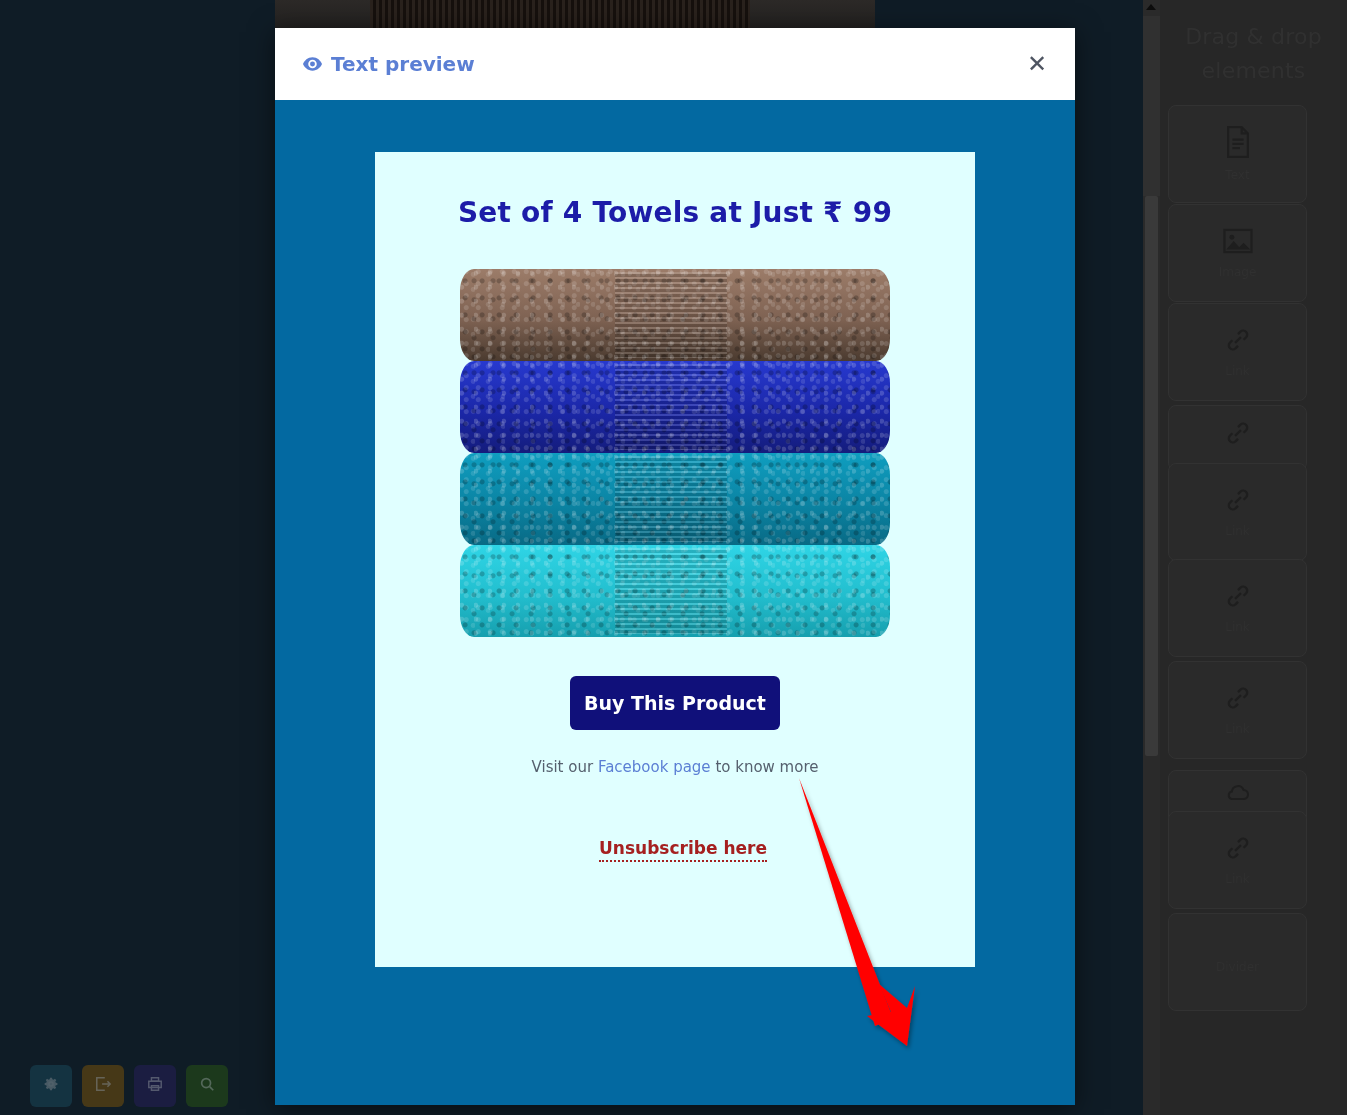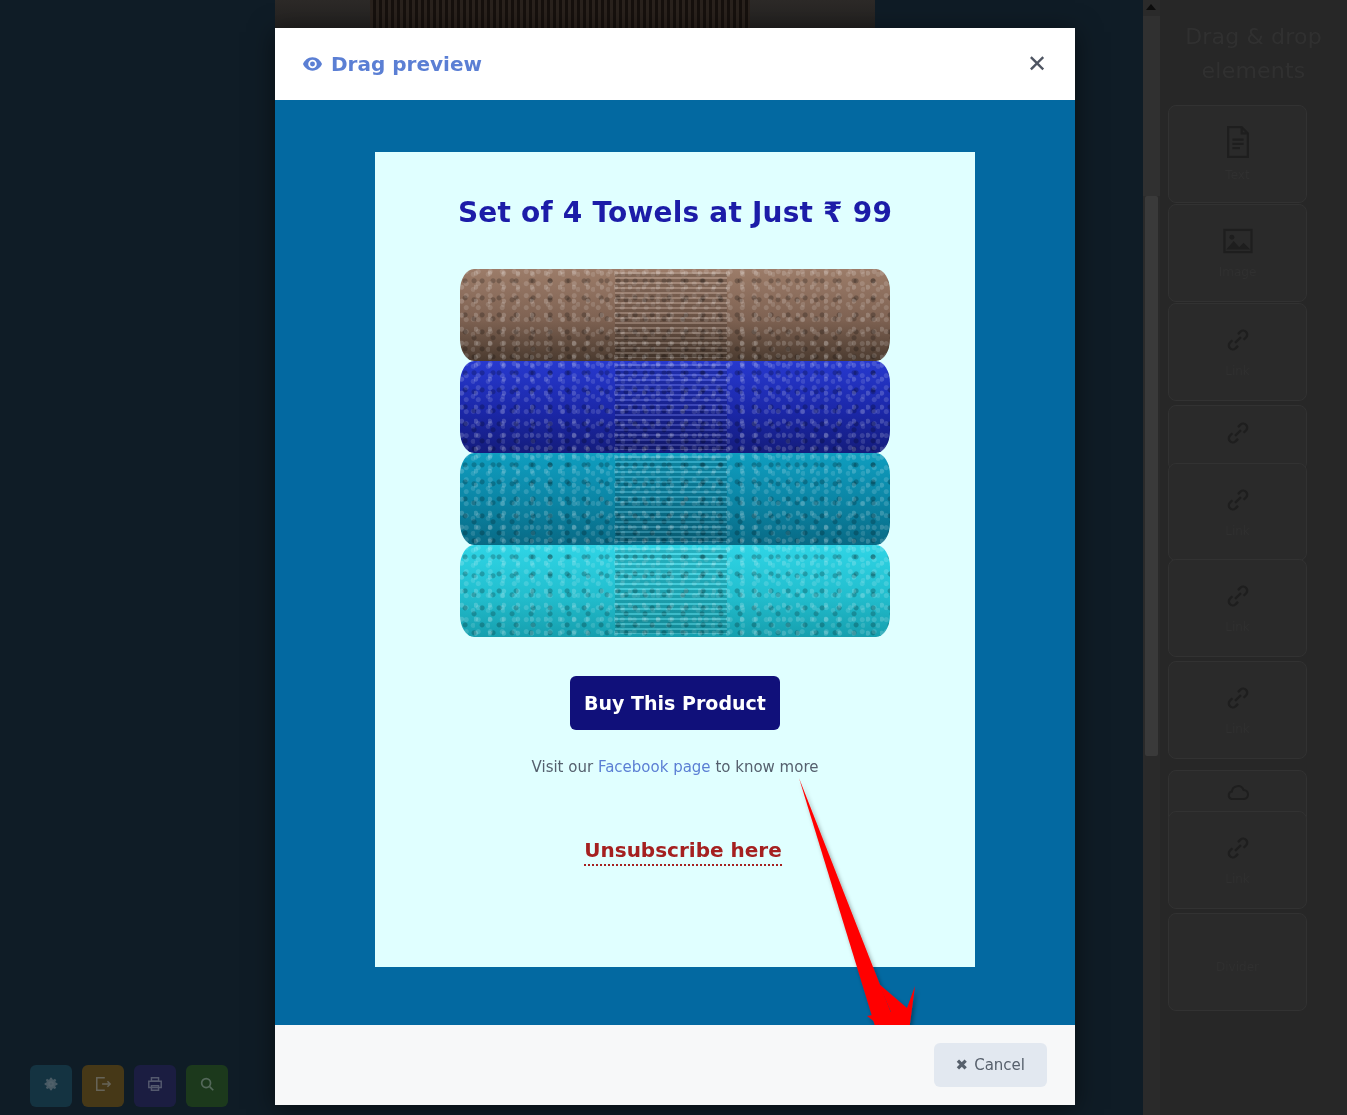--- a/index.html
+++ b/index.html
@@ -274,21 +274,21 @@
     margin-top: 28px;
     color: #55606e;
     font-size: 15px;
     font-family: "DejaVu Sans", sans-serif;
   }
   .visit-line a { color: #5b7fd4; text-decoration: none; }
 
   .unsub {
     text-align: center;
     margin-top: 62px;
-    font-size: 20px;
+    font-size: 17px;
     margin-left: 16px;
   }
   .unsub span {
     color: #a52020;
     font-weight: bold;
     border-bottom: 2px dotted #a52020;
     padding-bottom: 2px;
     cursor: pointer;
     font-family: "DejaVu Sans", sans-serif;
   }
@@ -494,21 +494,21 @@
   <div class="modal">
 
     <div class="modal-header">
       <div class="modal-title">
         <span>
           <svg width="19" height="14" viewBox="0 0 20 14" fill="#5b7fd4">
             <path d="M10 0C5 0 1.4 3.6 0 7c1.4 3.4 5 7 10 7s8.6-3.6 10-7c-1.4-3.4-5-7-10-7zm0 11.5A4.5 4.5 0 1110 2.5a4.5 4.5 0 010 9z"></path>
             <circle cx="10" cy="7" r="2.6"></circle>
           </svg>
         </span>
-        <span>Drag preview</span>
+        <span>Text preview</span>
       </div>
       <div class="modal-close">✕</div>
     </div>
 
     <div class="modal-body">
 
       <div class="mail-card">
         <div class="mail-heading">Set of 4 Towels at Just ₹ 99</div>
 
         <div class="towel-wrap">
@@ -550,21 +550,16 @@
           </filter>
         </defs>
         <g filter="url(#shd)" fill="#ff0000">
           <path d="M24 8 L118 248 L100 256 Z"></path>
           <path d="M132 276 L92 246 L116 242 L104 214 L132 238 L140 216 Z"></path>
         </g>
       </svg>
 
     </div>
 
-    <div class="modal-footer">
-      <button class="cancel-btn">
-        <span class="x">✖</span><span>Cancel</span>
-      </button>
-    </div>
 
   </div>
 
 </div>
 
 </body></html>

